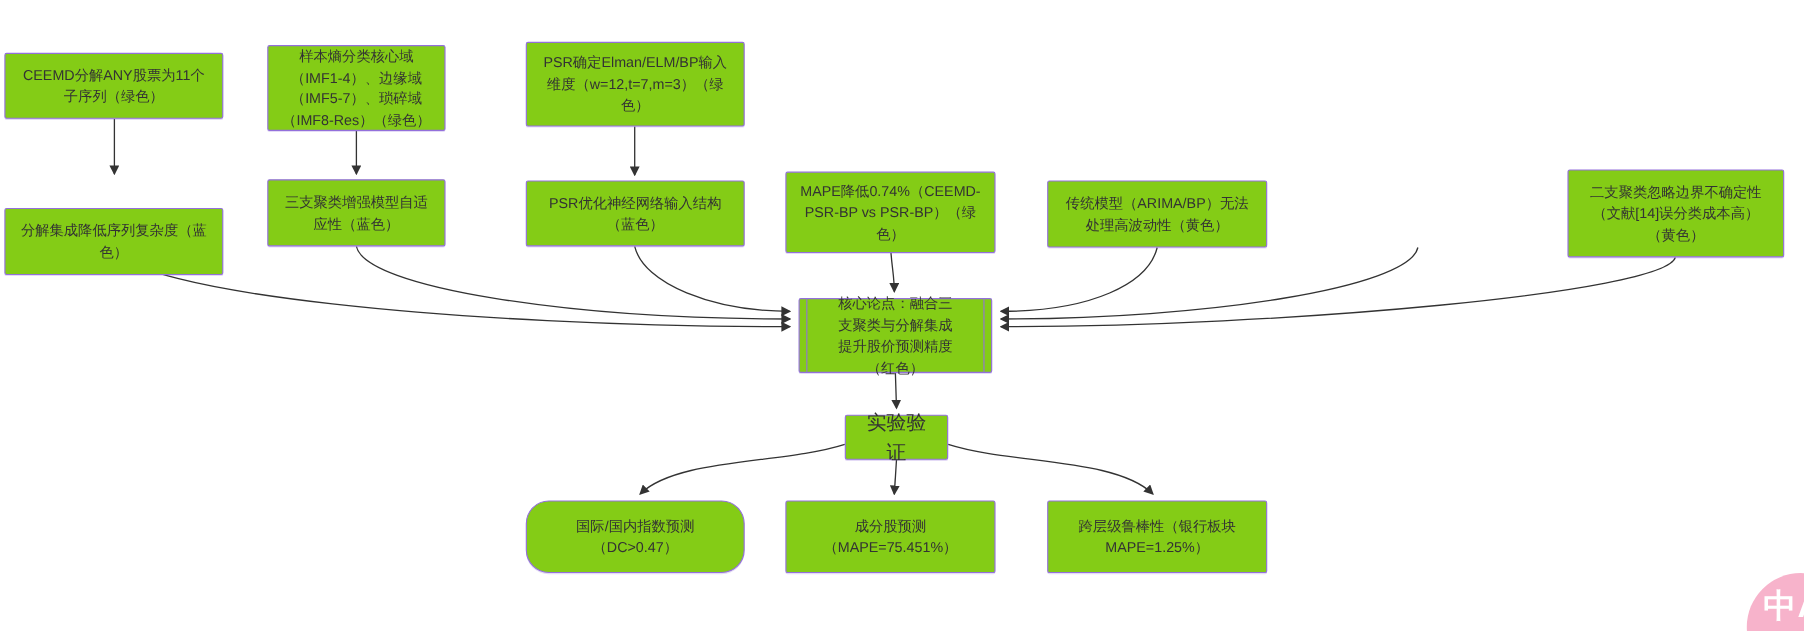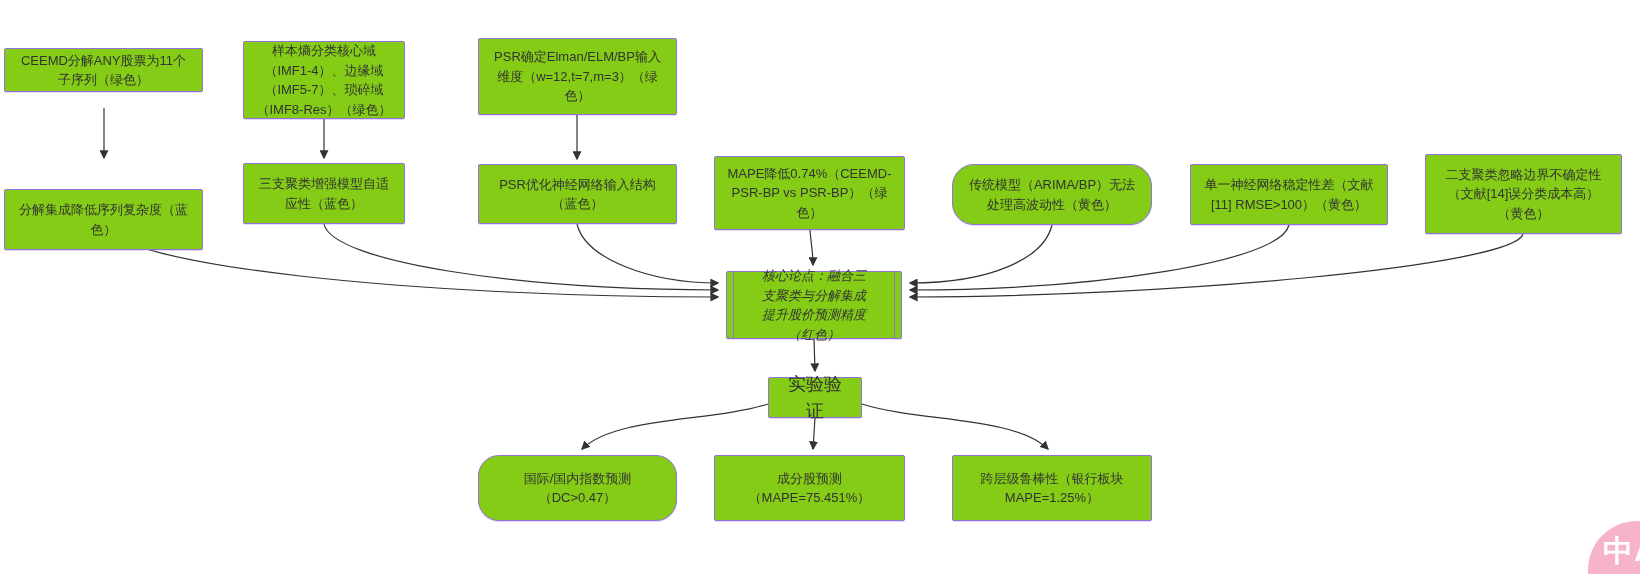--- a/index.html
+++ b/index.html
@@ -14,31 +14,31 @@
     display:flex;align-items:center;justify-content:center;text-align:center;
     font-size:13px;line-height:1.5;padding:6px 12px;
     box-shadow:0 1px 0 rgba(147,112,219,0.25);
   }
   .node.subroutine::before,.node.subroutine::after{
     content:"";position:absolute;top:0;bottom:0;width:1px;background:#9370DB;
   }
   .node.subroutine::before{left:6px;}
   .node.subroutine::after{right:6px;}
   
-  .n-ceemd      {left:4px;   top:48px;  width:199px;height:44px;}
+  .n-ceemd      {left:4px;   top:48px;  width:199px;height:60px;}
   .n-entropy    {left:243px; top:41px;  width:162px;height:78px;}
   .n-psrdim     {left:478px; top:38px;  width:199px;height:77px;}
   .n-decomp     {left:4px;   top:163px; width:199px;height:61px;margin-top:26px;}
   .n-threeway   {left:243px; top:163px; width:162px;height:61px;}
   .n-psropt     {left:478px; top:164px; width:199px;height:60px;}
   .n-mape       {left:714px; top:156px; width:191px;height:74px;}
-  .n-traditional{left:952px; top:164px; width:200px;height:61px;border-radius:22px;}
+  .n-traditional{left:952px; top:164px; width:200px;height:61px;}
   .n-singlenn   {left:1190px;top:164px; width:198px;height:61px;}
   .n-twoway     {left:1425px;top:154px; width:197px;height:80px;}
-  .n-core       {left:726px; top:271px; width:176px;height:68px;padding:6px 31px;font-style:italic;}
+  .n-core       {left:726px; top:271px; width:176px;height:68px;padding:6px 31px;}
   .n-exp        {left:768px; top:377px; width:94px; height:41px;font-size:18px;}
   .n-index      {left:478px; top:455px; width:199px;height:66px;border-radius:21px;}
   .n-stock      {left:714px; top:455px; width:191px;height:66px;}
   .n-robust     {left:952px; top:455px; width:200px;height:66px;}
   .translate-badge{
     position:absolute;left:1588px;top:521px;width:98px;height:98px;border-radius:50%;
     background:#f7b3cb;cursor:pointer;
   }
   .translate-badge .glyphs{
     position:absolute;left:15px;top:10px;color:#ffffff;font-weight:bold;
@@ -76,21 +76,20 @@
 
   <div class="node n-ceemd">CEEMD分解ANY股票为11个子序列（绿色）</div>
   <div class="node n-entropy">样本熵分类核心域（IMF1-4）、边缘域（IMF5-7）、琐碎域（IMF8-Res）（绿色）</div>
   <div class="node n-psrdim">PSR确定Elman/ELM/BP输入维度（w=12,t=7,m=3）（绿色）</div>
 
   <div class="node n-decomp">分解集成降低序列复杂度（蓝色）</div>
   <div class="node n-threeway">三支聚类增强模型自适应性（蓝色）</div>
   <div class="node n-psropt">PSR优化神经网络输入结构（蓝色）</div>
   <div class="node n-mape">MAPE降低0.74%（CEEMD-PSR-BP vs PSR-BP）（绿色）</div>
   <div class="node n-traditional">传统模型（ARIMA/BP）无法处理高波动性（黄色）</div>
-  <div class="node n-singlenn">单一神经网络稳定性差（文献[11] RMSE&gt;100）（黄色）</div>
   <div class="node n-twoway">二支聚类忽略边界不确定性（文献[14]误分类成本高）（黄色）</div>
 
   <div class="node subroutine n-core">核心论点：融合三支聚类与分解集成提升股价预测精度（红色）</div>
 
   <div class="node n-exp">实验验证</div>
 
   <div class="node n-index">国际/国内指数预测（DC&gt;0.47）</div>
   <div class="node n-stock">成分股预测（MAPE=75.451%）</div>
   <div class="node n-robust">跨层级鲁棒性（银行板块MAPE=1.25%）</div>
 

